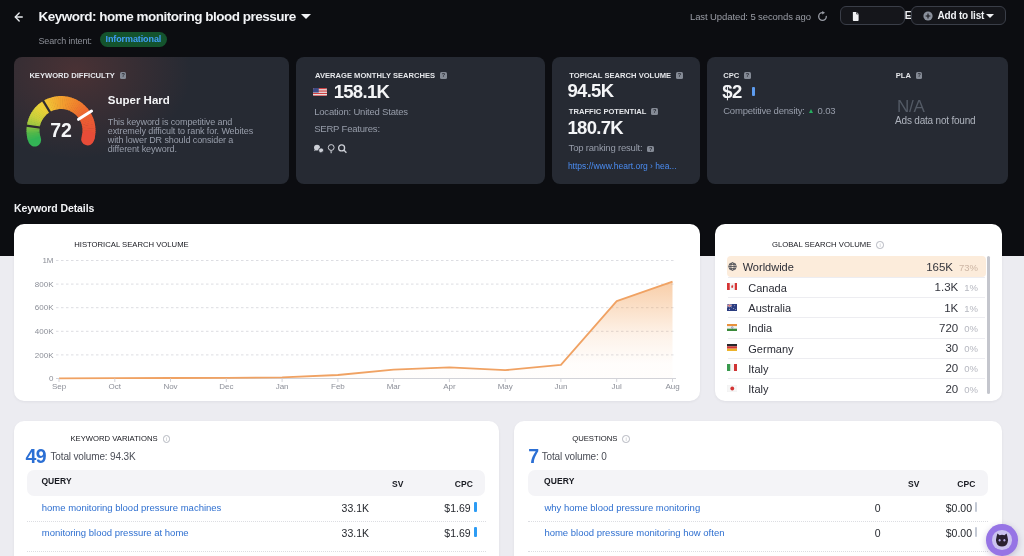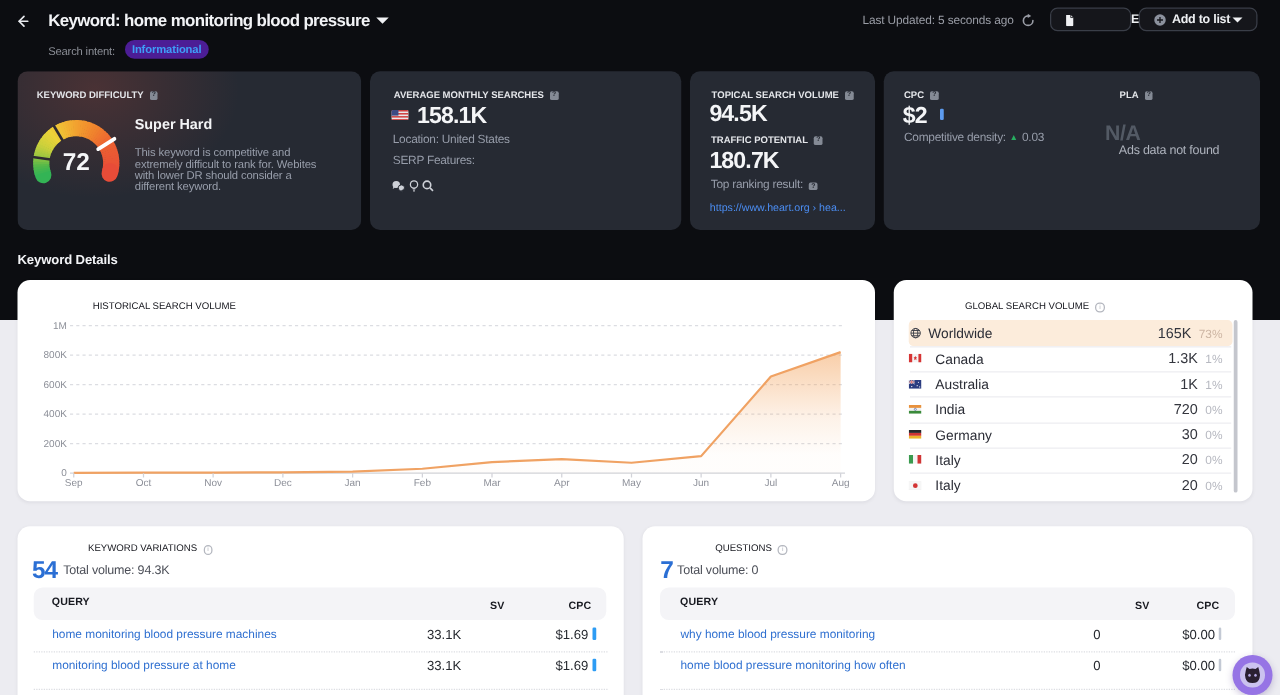--- a/index.html
+++ b/index.html
@@ -22,21 +22,21 @@
 <body>
 <div class="abs darkbg"></div>
 
 <svg class="abs" style="left:13.2px;top:11.5px" width="10" height="10" viewBox="0 0 11 11">
     <path d="M6.8 1.2 L2.5 5.5 L6.8 9.8" stroke="#e8eaee" stroke-width="1.5" fill="none" stroke-linecap="round" stroke-linejoin="round"></path>
     <line x1="2.7" y1="5.5" x2="10.2" y2="5.5" stroke="#e8eaee" stroke-width="1.5" stroke-linecap="round"></line>
   </svg>
 <div class="abs" id="ttl" style="left:38.5px;top:9px;font-size:13.5px;font-weight:bold;color:#f2f3f6;letter-spacing:-0.5px;white-space:nowrap;">Keyword: home monitoring blood pressure</div>
 <div class="abs" style="left:301px;top:14px;width:0;height:0;border-left:5.2px solid transparent;border-right:5.2px solid transparent;border-top:5.8px solid #f0f1f4;"></div>
 <div class="abs" id="si" style="left:38.5px;top:35.5px;font-size:9px;letter-spacing:-0.15px;color:#8b8e96;">Search intent:</div>
-<div class="abs" style="left:100px;top:32px;height:14.5px;background:#4c1d95;border-radius:8px;padding:0 5.5px;font-size:9px;letter-spacing:-0.1px;font-weight:bold;color:#3f9ef8;line-height:14.5px;">Informational</div>
+<div class="abs" style="left:100px;top:32px;height:14.5px;background:#14532d;border-radius:8px;padding:0 5.5px;font-size:9px;letter-spacing:-0.1px;font-weight:bold;color:#3f9ef8;line-height:14.5px;">Informational</div>
 
 <div class="abs" id="lu" style="left:690px;top:11px;font-size:9.5px;letter-spacing:-0.1px;color:#9a9da6;white-space:nowrap;">Last Updated: 5 seconds ago</div>
 <svg class="abs" style="left:817px;top:10.5px" width="11" height="11" viewBox="0 0 11 11">
     <path d="M9.3 5.5 A3.8 3.8 0 1 1 5.5 1.7" stroke="#9a9da6" stroke-width="1.3" fill="none" stroke-linecap="round"></path>
     <path d="M5.2 0 L8 1.7 L5.2 3.4 Z" fill="#9a9da6"></path>
   </svg>
 <div class="abs" style="left:840px;top:5.5px;width:65px;height:19.5px;border:1px solid #3a3e48;border-radius:6px;background:#15161b;"></div>
 <svg class="abs" style="left:852px;top:11.5px" width="7.5" height="9" viewBox="0 0 9 11">
     <path d="M1 0 H5.5 L8 2.5 V10 Q8 11 7 11 H2 Q1 11 1 10 Z" fill="#f0f1f4"></path>
     <path d="M5.5 0 V2.5 H8" fill="none" stroke="#15161b" stroke-width="0.8"></path>
@@ -165,21 +165,21 @@
   <div class="gray" style="left:16.6px;top:85.5px;">Top ranking result: &nbsp;<span class="qi" style="margin-left:0;">?</span></div>
   <div class="abs" style="left:15.9px;top:104.5px;font-size:8.5px;color:#4b8df2;white-space:nowrap;">https://www.heart.org › hea...</div>
 </div>
 
 <div class="dcard" style="left:707px;width:301px;">
   <div class="dtitle" style="left:16.2px;top:14px;">CPC<span class="qi">?</span></div>
   <div class="bignum" style="left:15.3px;top:24px;">$2</div>
   <div class="abs" style="left:44.7px;top:30.3px;width:3px;height:9.5px;background:#5d9cf0;border-radius:1px;"></div>
   <div class="gray" style="left:16.2px;top:48.8px;">Competitive density: <span style="display:inline-block;width:0;height:0;border-left:2.8px solid transparent;border-right:2.8px solid transparent;border-bottom:4.5px solid #27ae60;vertical-align:1px;margin:0 2px;"></span> 0.03</div>
   <div class="dtitle" style="left:188.7px;top:14px;">PLA<span class="qi">?</span></div>
-  <div class="abs" style="left:177px;top:40px;font-size:17px;font-weight:bold;color:#535a65;letter-spacing:-0.3px;">N/A</div>
+  <div class="abs" style="left:190px;top:40px;font-size:17px;font-weight:normal;color:#535a65;letter-spacing:-0.3px;">N/A</div>
   <div class="abs" style="left:188.1px;top:58.6px;font-size:10px;letter-spacing:-0.2px;color:#aeb3bd;">Ads data not found</div>
 </div>
 
 <div class="abs" style="left:14px;top:201.5px;font-size:10.5px;letter-spacing:-0.1px;font-weight:bold;color:#f2f3f6;">Keyword Details</div>
 
 <div class="wcard" style="left:14px;top:224px;width:686px;height:177px;">
   <div class="wtitle" style="left:16.2px;top:16px;">HISTORICAL SEARCH VOLUME</div>
   <svg width="686" height="177" viewBox="0 0 686 177" style="position:absolute;left:0;top:0" font-family="Liberation Sans, sans-serif">
 <defs>
         <linearGradient id="ag" x1="0" y1="0" x2="0" y2="1">
@@ -299,21 +299,21 @@
           <circle cx="10.5" cy="7" r="3.8" fill="#d33434"></circle>
         </svg></div>
 <div style="position:absolute;left:21.8px;top:126.8px;font-size:11px;color:#2b2d36;">Italy</div>
 <div style="position:absolute;left:0;top:126.4px;width:251.5px;text-align:right;font-size:11.5px;color:#34363e;"><span style="margin-right:6px;">20</span><span style="font-size:9.5px;color:#b6b8c0;display:inline-block;margin-right:0;">0%</span></div>
     </div>
   <div class="abs" style="left:271.5px;top:32px;width:3.5px;height:138px;background:#c4c6cd;border-radius:2px;"></div>
 </div>
 
 <div class="wcard" style="left:14px;top:421px;width:485px;height:200px;">
   <div class="wtitle" style="left:12.4px;top:13px;">KEYWORD VARIATIONS<span class="icirc">i</span></div>
-  <div class="abs" style="left:11.5px;top:24.3px;font-size:19.5px;font-weight:bold;color:#2b6fd4;letter-spacing:-0.7px;">54</div>
+  <div class="abs" style="left:11.5px;top:24.3px;font-size:19.5px;font-weight:bold;color:#2b6fd4;letter-spacing:-0.7px;">49</div>
   <div class="abs" style="left:36.5px;top:30px;font-size:10px;letter-spacing:-0.15px;color:#4b4e57;">Total volume: 94.3K</div>
   <div class="abs" style="left:13.4px;top:49px;width:458px;height:26px;background:#f4f4f7;border-radius:7px;"></div>
   <div class="abs hbold" style="left:27.4px;top:55.2px;font-size:8.5px;color:#181a21;letter-spacing:0.1px;">QUERY</div>
   <div class="abs hbold" style="left:0;top:57.5px;width:389.5px;text-align:right;font-size:8.5px;color:#181a21;letter-spacing:0.1px;">SV</div>
   <div class="abs hbold" style="left:0;top:57.5px;width:459px;text-align:right;font-size:8.5px;color:#181a21;letter-spacing:0.1px;">CPC</div>
   <div class="abs" style="left:27.8px;top:81.2px;font-size:9.5px;color:#2e6fd0;">home monitoring blood pressure machines</div>
   <div class="abs" style="left:0;top:80.8px;width:355px;text-align:right;font-size:10.5px;color:#26292f;">33.1K</div>
   <div class="abs" style="left:0;top:80.8px;width:456.6px;text-align:right;font-size:10.5px;color:#26292f;">$1.69</div>
   <div class="abs" style="left:459.7px;top:81px;width:3.4px;height:10px;background:#2d9cf4;border-radius:1px;"></div>
   <div class="abs" style="left:13px;top:99.5px;width:459px;border-top:1px dotted #dcdde2;"></div>

